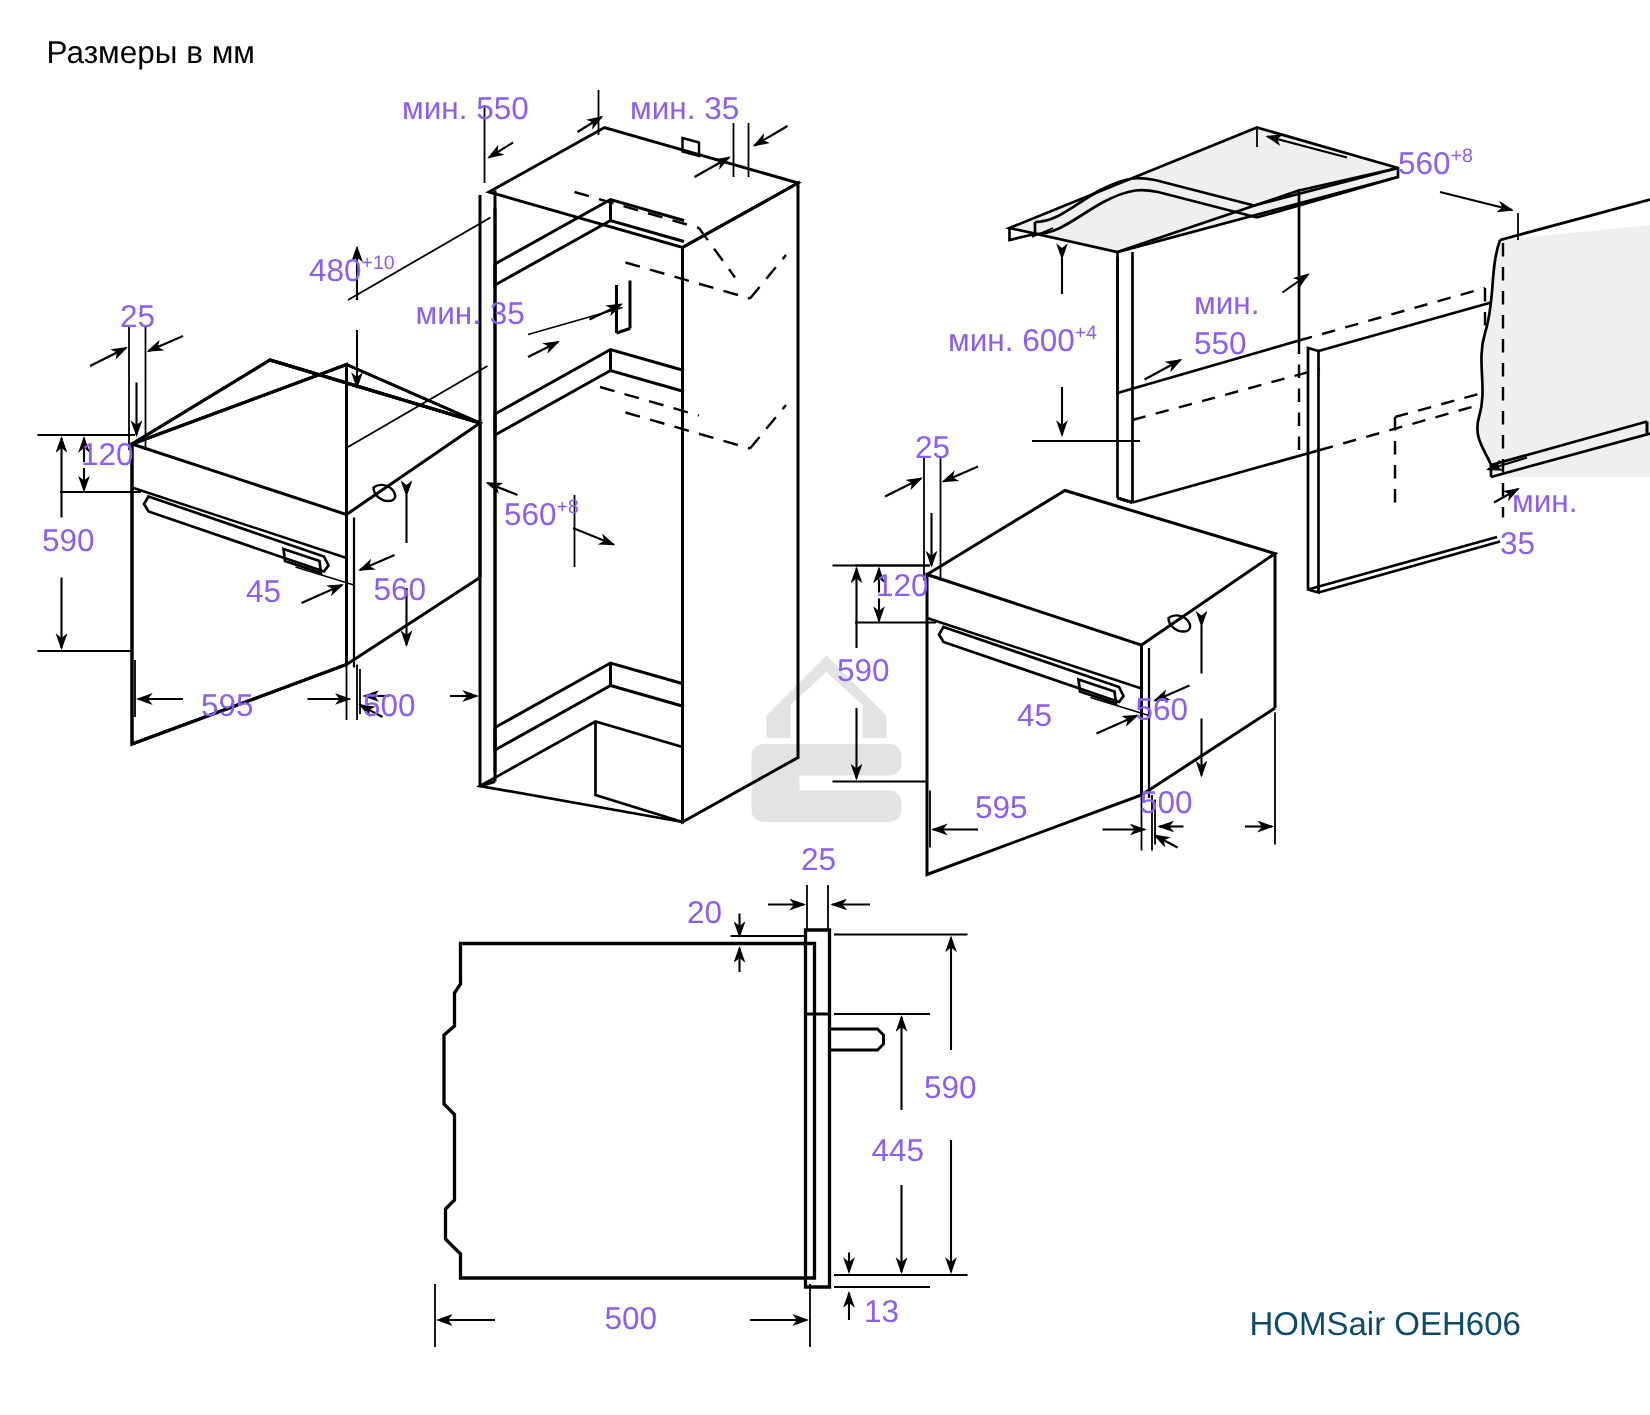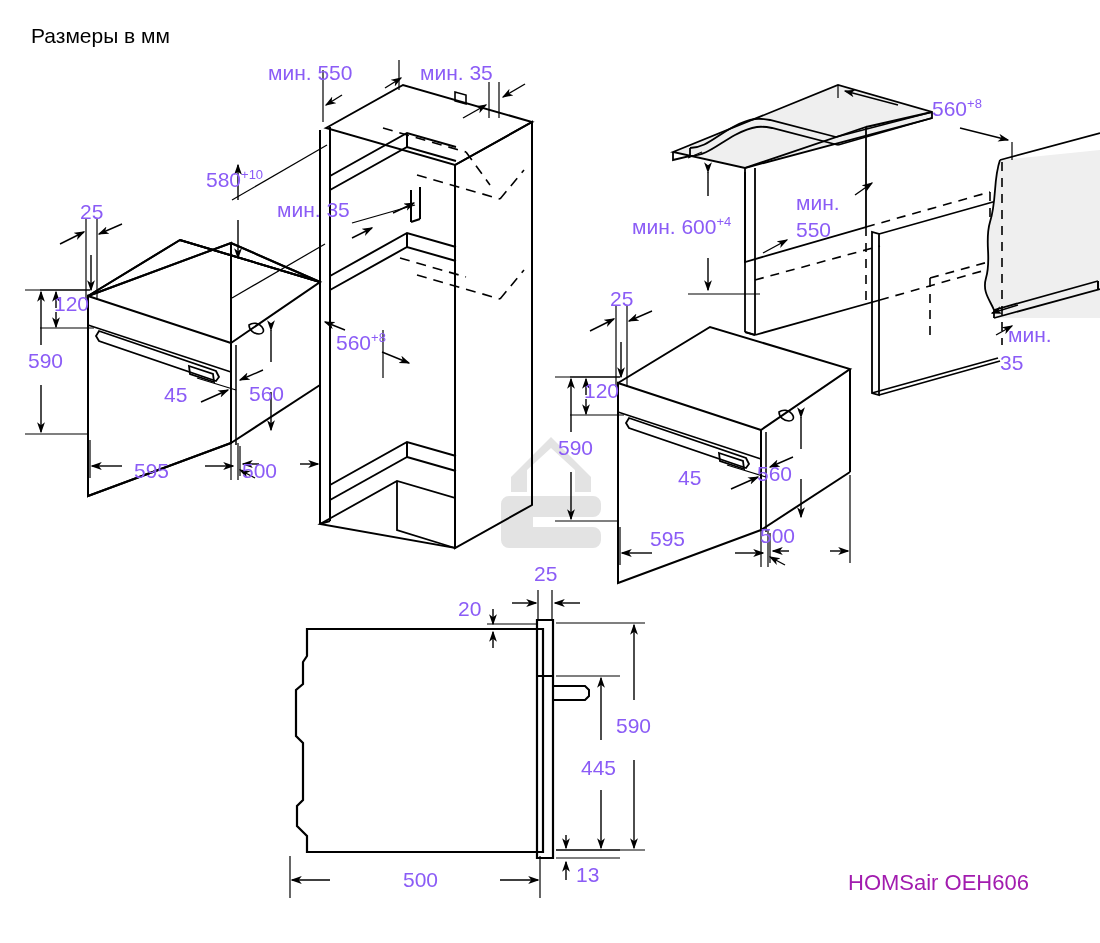--- a/index.html
+++ b/index.html
@@ -2,21 +2,21 @@
 <html><head>
 <meta charset="utf-8">
 <style>
   html,body{margin:0;padding:0;background:#ffffff;}
   body{font-family:"Liberation Sans","DejaVu Sans",sans-serif;}
   #sheet{position:relative;width:1100px;height:943px;background:#ffffff;overflow:hidden;}
   #sheet svg{position:absolute;left:0;top:0;}
   .ttl{position:absolute;font-size:21px;color:#000000;white-space:nowrap;}
   .dim{position:absolute;font-size:21px;color:#8b5cf6;white-space:nowrap;letter-spacing:0px;}
   .sup{font-size:13px;vertical-align:super;}
-  .model{position:absolute;font-size:22px;color:#a21caf;white-space:nowrap;margin-left:15px;}
+  .model{position:absolute;font-size:22px;color:#0c4a6e;white-space:nowrap;}
 </style>
 </head>
 <body>
 
 <div id="sheet">
 
   <svg width="1100" height="943" viewBox="0 0 1100 943">
     <defs>
       <marker id="ah" markerWidth="9" markerHeight="9" refX="8" refY="3.2" orient="auto" markerUnits="strokeWidth">
         <path d="M0,0 L9,3.2 L0,6.4 L2.4,3.2 z" fill="#000"></path>
@@ -393,21 +393,21 @@
   <div class="dim" style="left:54px;top:292px;">120</div>
   <div class="dim" style="left:28px;top:349px;">590</div>
   <div class="dim" style="left:164px;top:383px;">45</div>
   <div class="dim" style="left:134px;top:459px;">595</div>
   <div class="dim" style="left:249px;top:382px;">560</div>
   <div class="dim" style="left:242px;top:459px;">500</div>
 
   <div class="dim" style="left:268px;top:61px;">мин. 550</div>
   <div class="dim" style="left:420px;top:61px;">мин. 35</div>
   <div class="dim" style="left:206px;top:167px;">
-    <span>580</span><span class="sup">+10</span>
+    <span>480</span><span class="sup">+10</span>
   </div>
   <div class="dim" style="left:277px;top:198px;">мин. 35</div>
   <div class="dim" style="left:336px;top:330px;">
     <span>560</span><span class="sup">+8</span>
   </div>
 
   <div class="dim" style="left:932px;top:96px;">
     <span>560</span><span class="sup">+8</span>
   </div>
   <div class="dim" style="left:632px;top:214px;">

